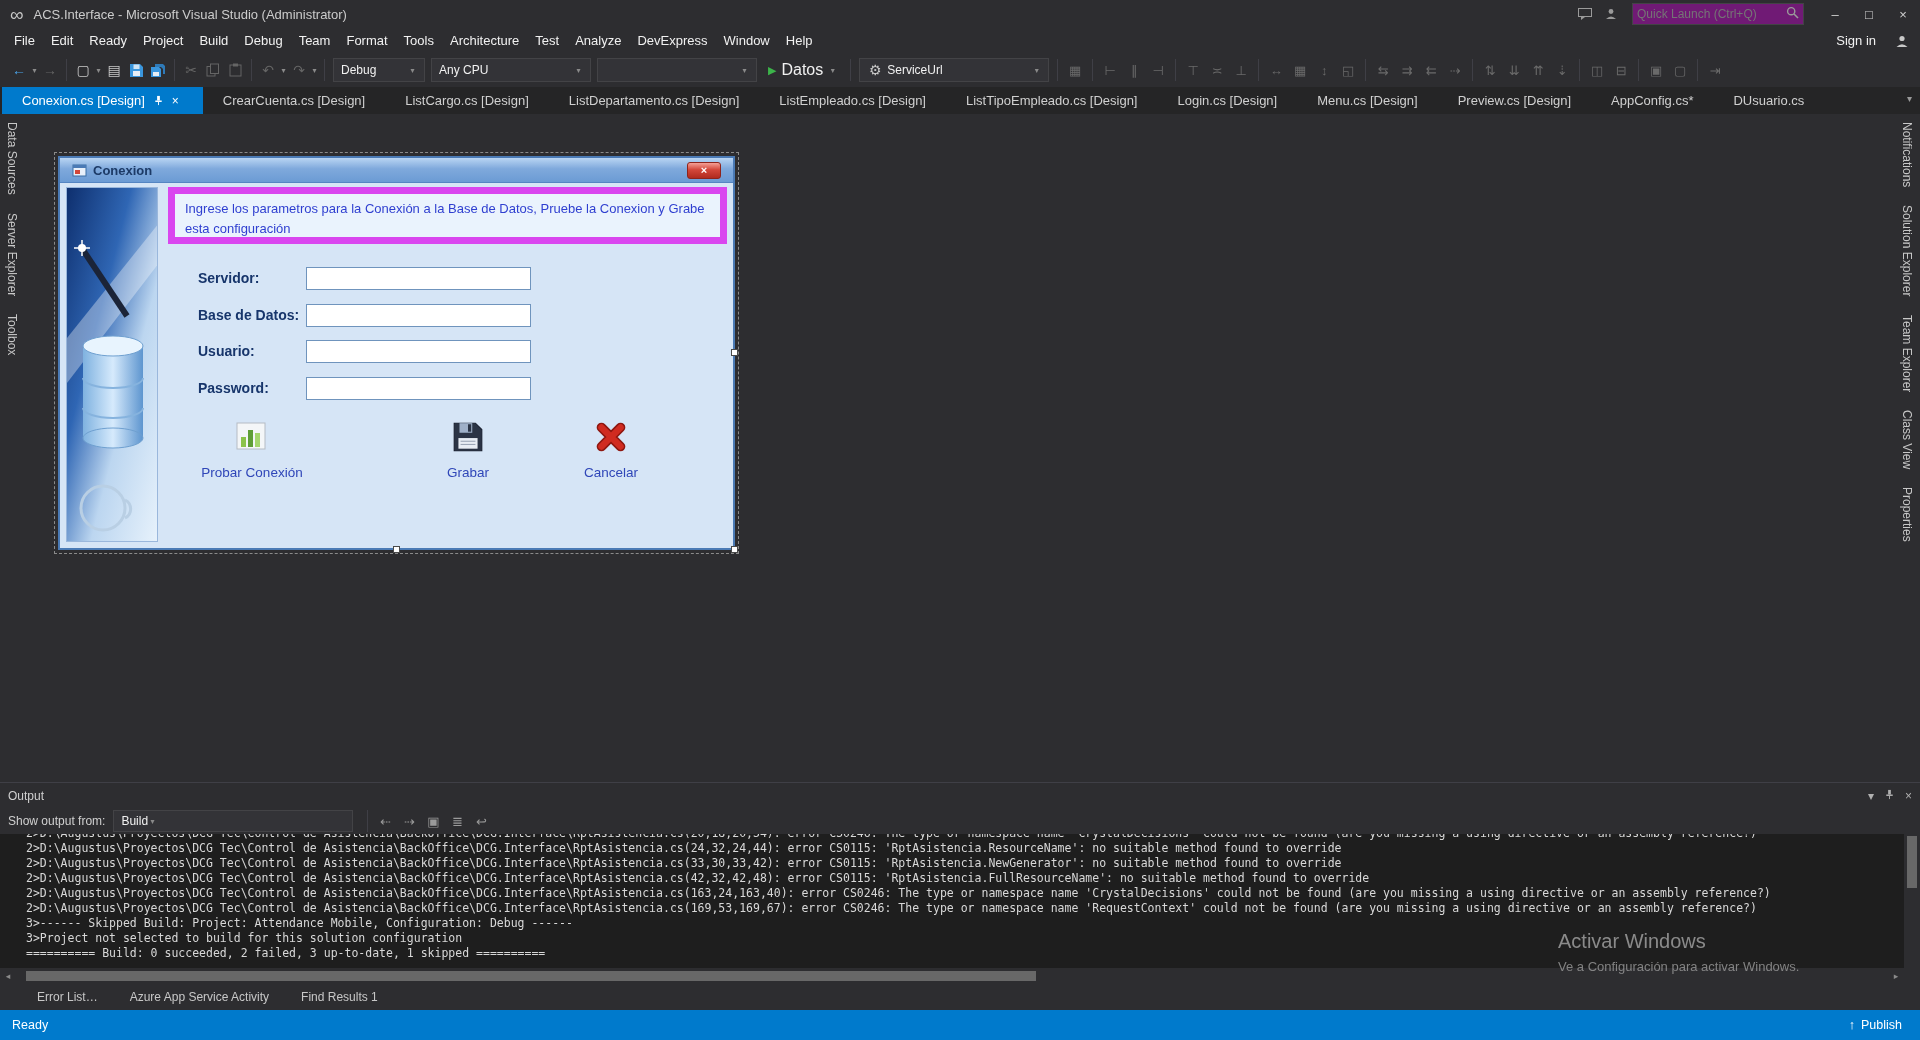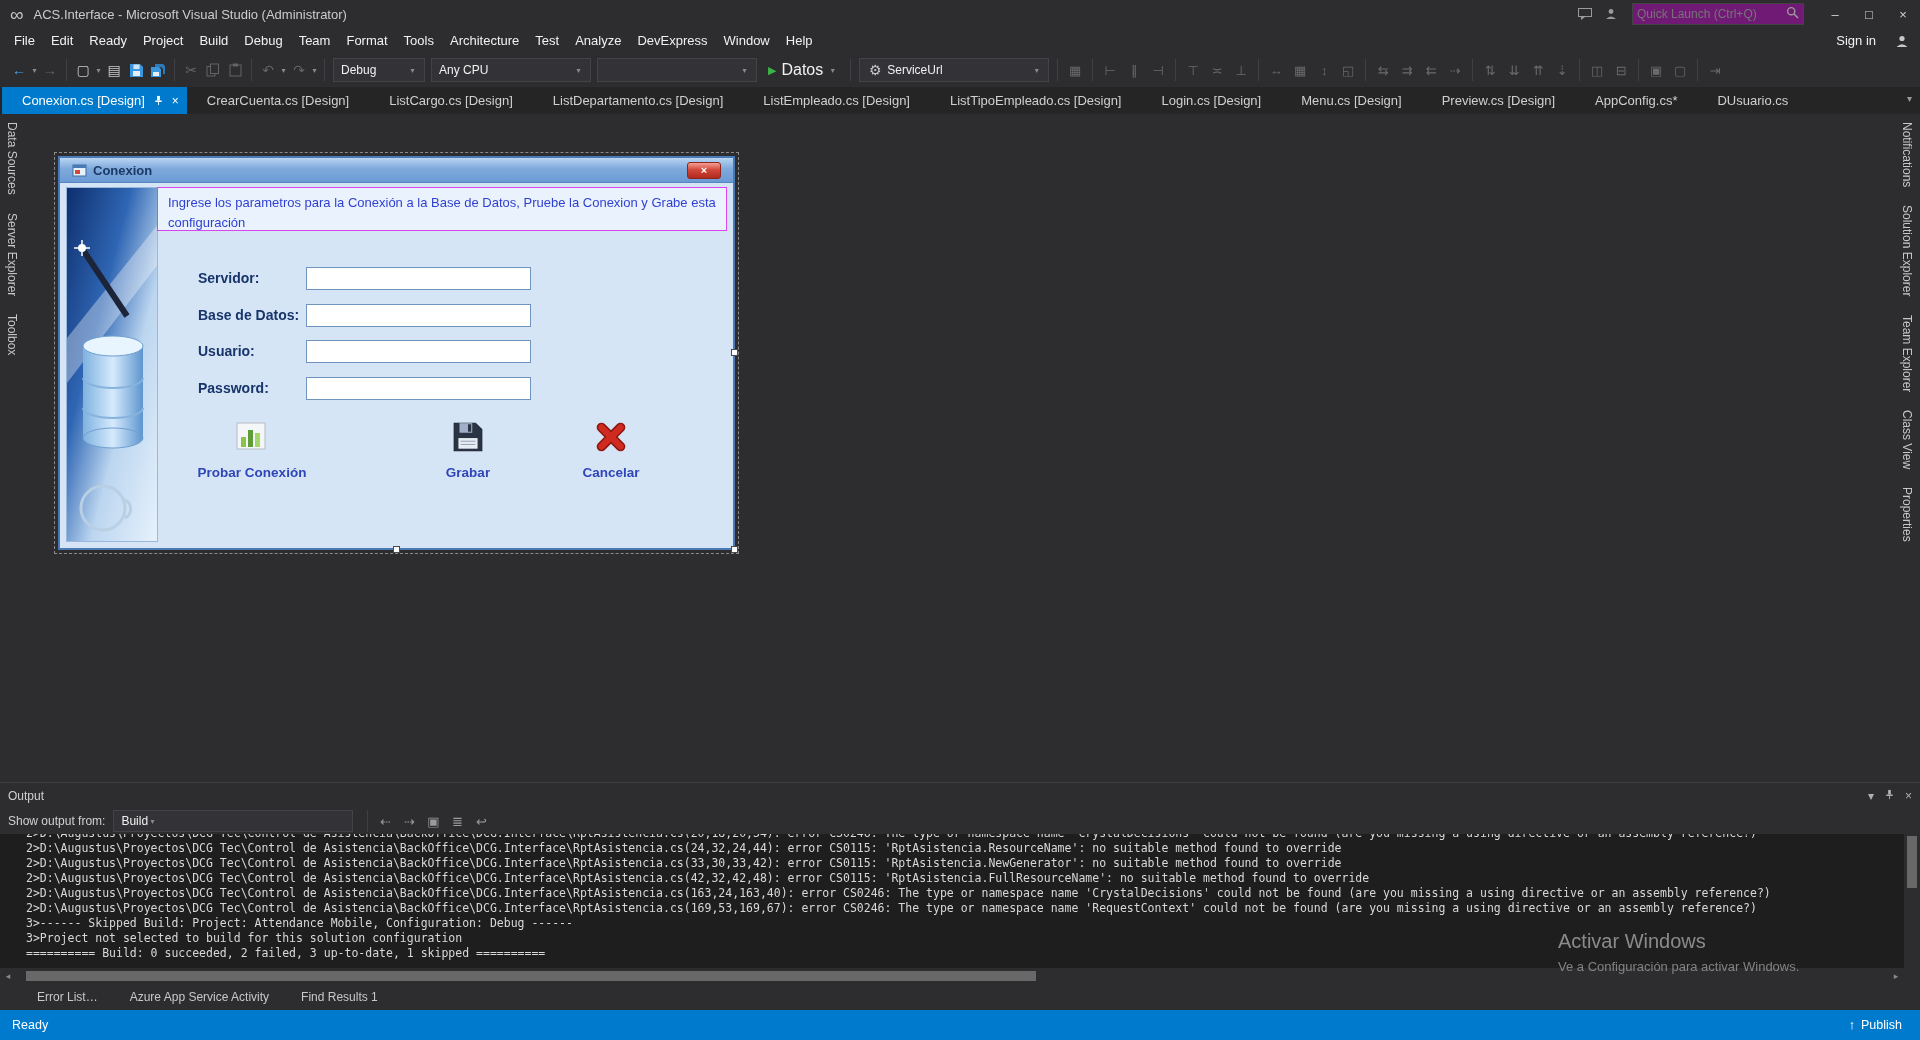--- a/index.html
+++ b/index.html
@@ -31,43 +31,43 @@
   .sep { width:1px; height:22px; background:#3f3f46; margin:0 5px; flex:none; }
   .combo { height:24px; background:#333337; border:1px solid #434346; color:#f1f1f1; font-size:12px; display:flex; align-items:center; padding:0 7px; margin:0 3px; flex:none; }
   .combo .clabel { flex:1; white-space:nowrap; overflow:hidden; }
   .start { display:flex; align-items:center; gap:5px; height:24px; padding:0 8px; flex:none; }
   .play { color:#3cb44a; font-size:11px; }
   .lay { width:24px; height:22px; display:flex; align-items:center; justify-content:center; font-size:13px; color:#6a6a6a; flex:none; }
 
   
   .tabstrip { height:27px; background:#252526; display:flex; align-items:stretch; position:relative; padding-left:2px; }
   .tab { display:flex; align-items:center; padding:0 20px; font-size:13px; color:#d0d0d0; white-space:nowrap; }
-  .tab.active { background:#007acc; color:#fff; padding-right:8px; }
+  .tab.active { background:#007acc; color:#fff; padding-right:24px; }
   .tab.active .pin, .tab.active .tclose { margin-left:8px; display:flex; align-items:center; }
   .tclose { font-size:12px; color:#fff; }
   .tchevron { position:absolute; right:8px; top:6px; color:#999; font-size:10px; }
 
   
   .content { height:668px; display:flex; background:#2d2d30; }
   .lstrip { width:24px; display:flex; flex-direction:column; align-items:center; gap:18px; padding-top:8px; }
   .rstrip { width:26px; display:flex; flex-direction:column; align-items:center; gap:18px; padding-top:8px; }
   .vtab { writing-mode:vertical-rl; font-size:12px; color:#c8c8c8; white-space:nowrap; }
   .designer { flex:1; position:relative; background:#2d2d30; }
 
   
   .form { position:absolute; left:34px; top:42px; width:677px; height:394px; background:#d6e5f6; border:2px solid #4a7ab5; outline:1px dashed #8a8a8a; outline-offset:3px; }
   .ftitle { height:25px; background:linear-gradient(#b9d5f3,#7fa9dc 45%,#6b9bd4); display:flex; align-items:center; padding:0 12px; color:#1c3a66; font-weight:bold; font-size:13px; border-bottom:1px solid #5585c2; }
   .ficon { width:15px; height:15px; margin-right:6px; display:flex; }
   .fclose { margin-left:auto; width:34px; height:17px; background:linear-gradient(#f4a096,#d3473a 45%,#b02a1e); border:1px solid #8e241c; border-radius:3px; color:#fff; display:flex; align-items:center; justify-content:center; font-size:11px; font-weight:bold; }
   .fimage { position:absolute; left:6px; top:29px; bottom:6px; width:92px; border:1px solid #9ab7dc; overflow:hidden; }
-  .fheader { position:absolute; left:97px; top:29px; right:6px; height:44px; background:#eaf3fd; border:1px solid #d946ef; color:#2f3fd0; font-size:13px; line-height:1.5; padding:5px 10px; }
+  .fheader { position:absolute; left:108px; top:29px; right:6px; height:57px; background:#eaf3fd; border:7px solid #d946ef; color:#2f3fd0; font-size:13px; line-height:1.5; padding:5px 10px; }
   .frow { position:absolute; left:138px; display:flex; align-items:center; height:26px; }
   .flabel { width:108px; font-weight:bold; color:#17356b; font-size:14px; }
   .finput { width:225px; height:23px; border:1px solid #6f94bd; background:#fff; font-size:13px; padding:0 4px; outline:none; }
-  .fbtn { position:absolute; width:130px; display:flex; flex-direction:column; align-items:center; gap:7px; top:262px;font-weight:bold; }
+  .fbtn { position:absolute; width:130px; display:flex; flex-direction:column; align-items:center; gap:7px; top:262px; }
   .fbtn .blabel { color:#2f46b8; font-size:13.5px; }
   .hdl { position:absolute; width:7px; height:7px; background:#fff; border:1px solid #4a4a4a; }
   .hdl-r { right:-5px; top:calc(50% - 4px); }
   .hdl-b { bottom:-5px; left:calc(50% - 4px); }
   .hdl-br { right:-5px; bottom:-5px; }
 
   
   .output { height:202px; position:relative; background:#1e1e1e; border-top:1px solid #3f3f46; }
   .ohead { height:25px; background:#2d2d30; display:flex; align-items:center; padding:0 8px; font-size:12px; color:#d0d0d0; }
   .ohead .oicons { margin-left:auto; display:flex; gap:10px; align-items:center; color:#b0b0b0; }

